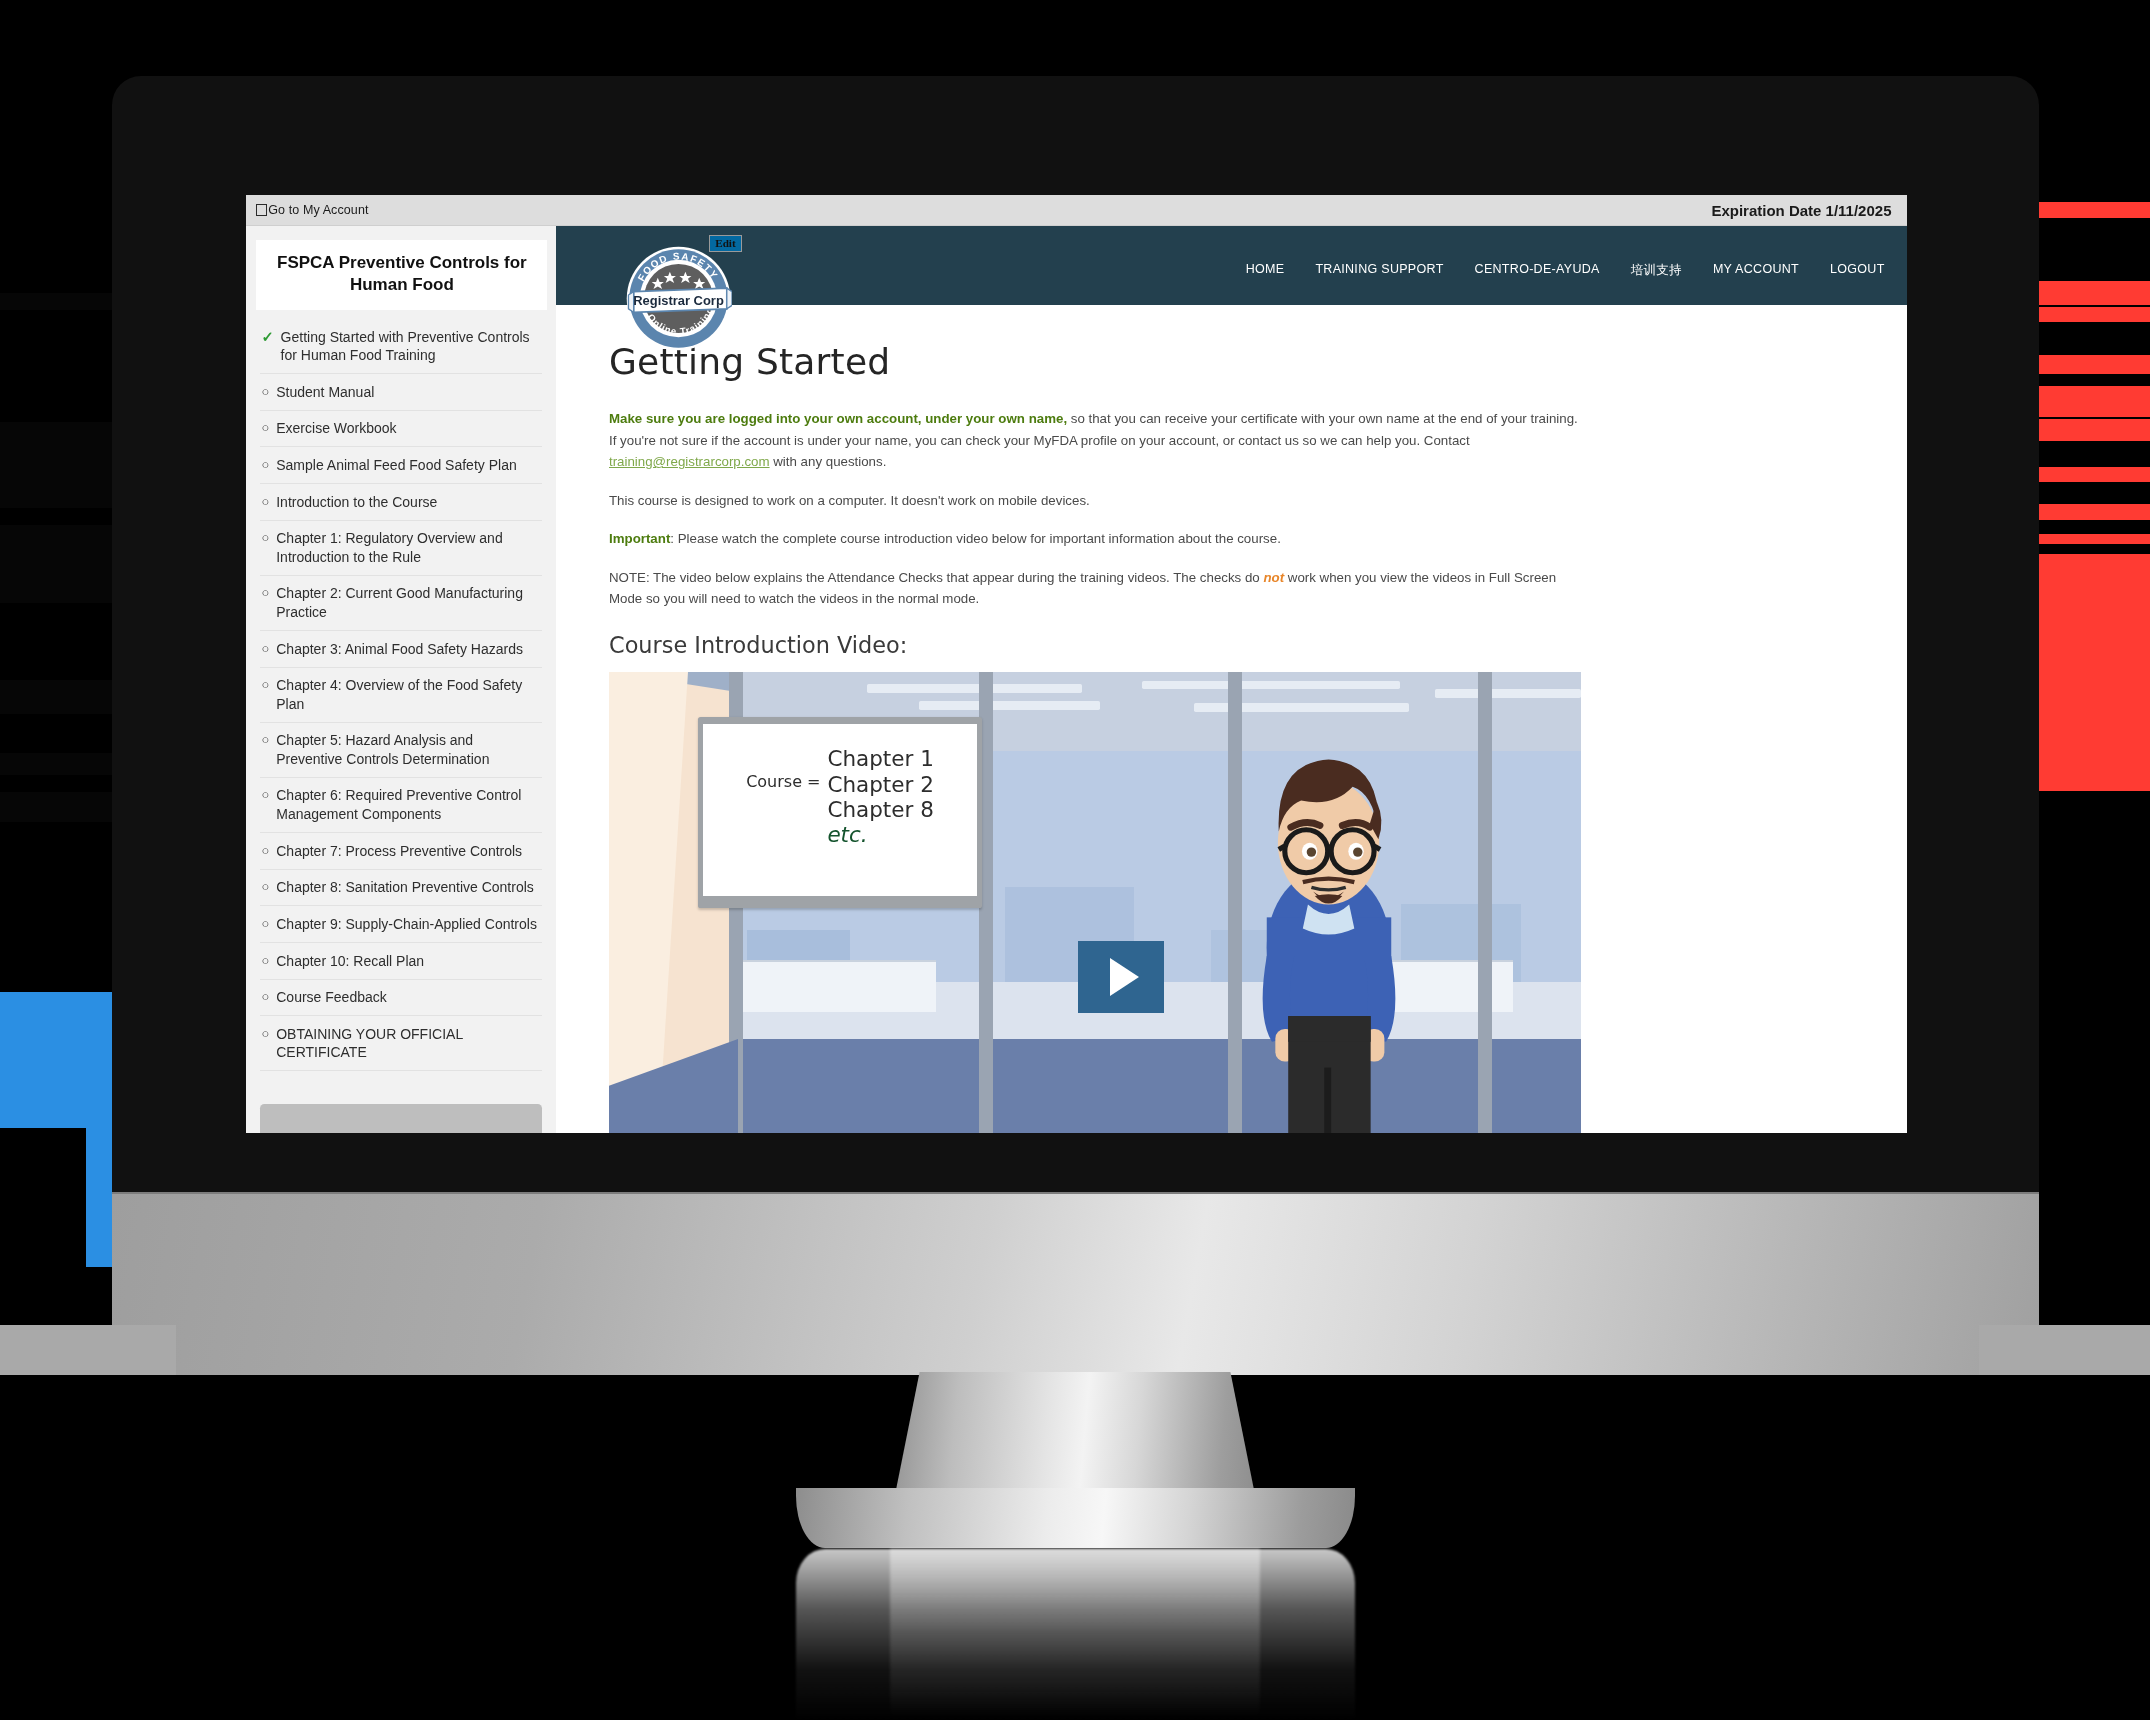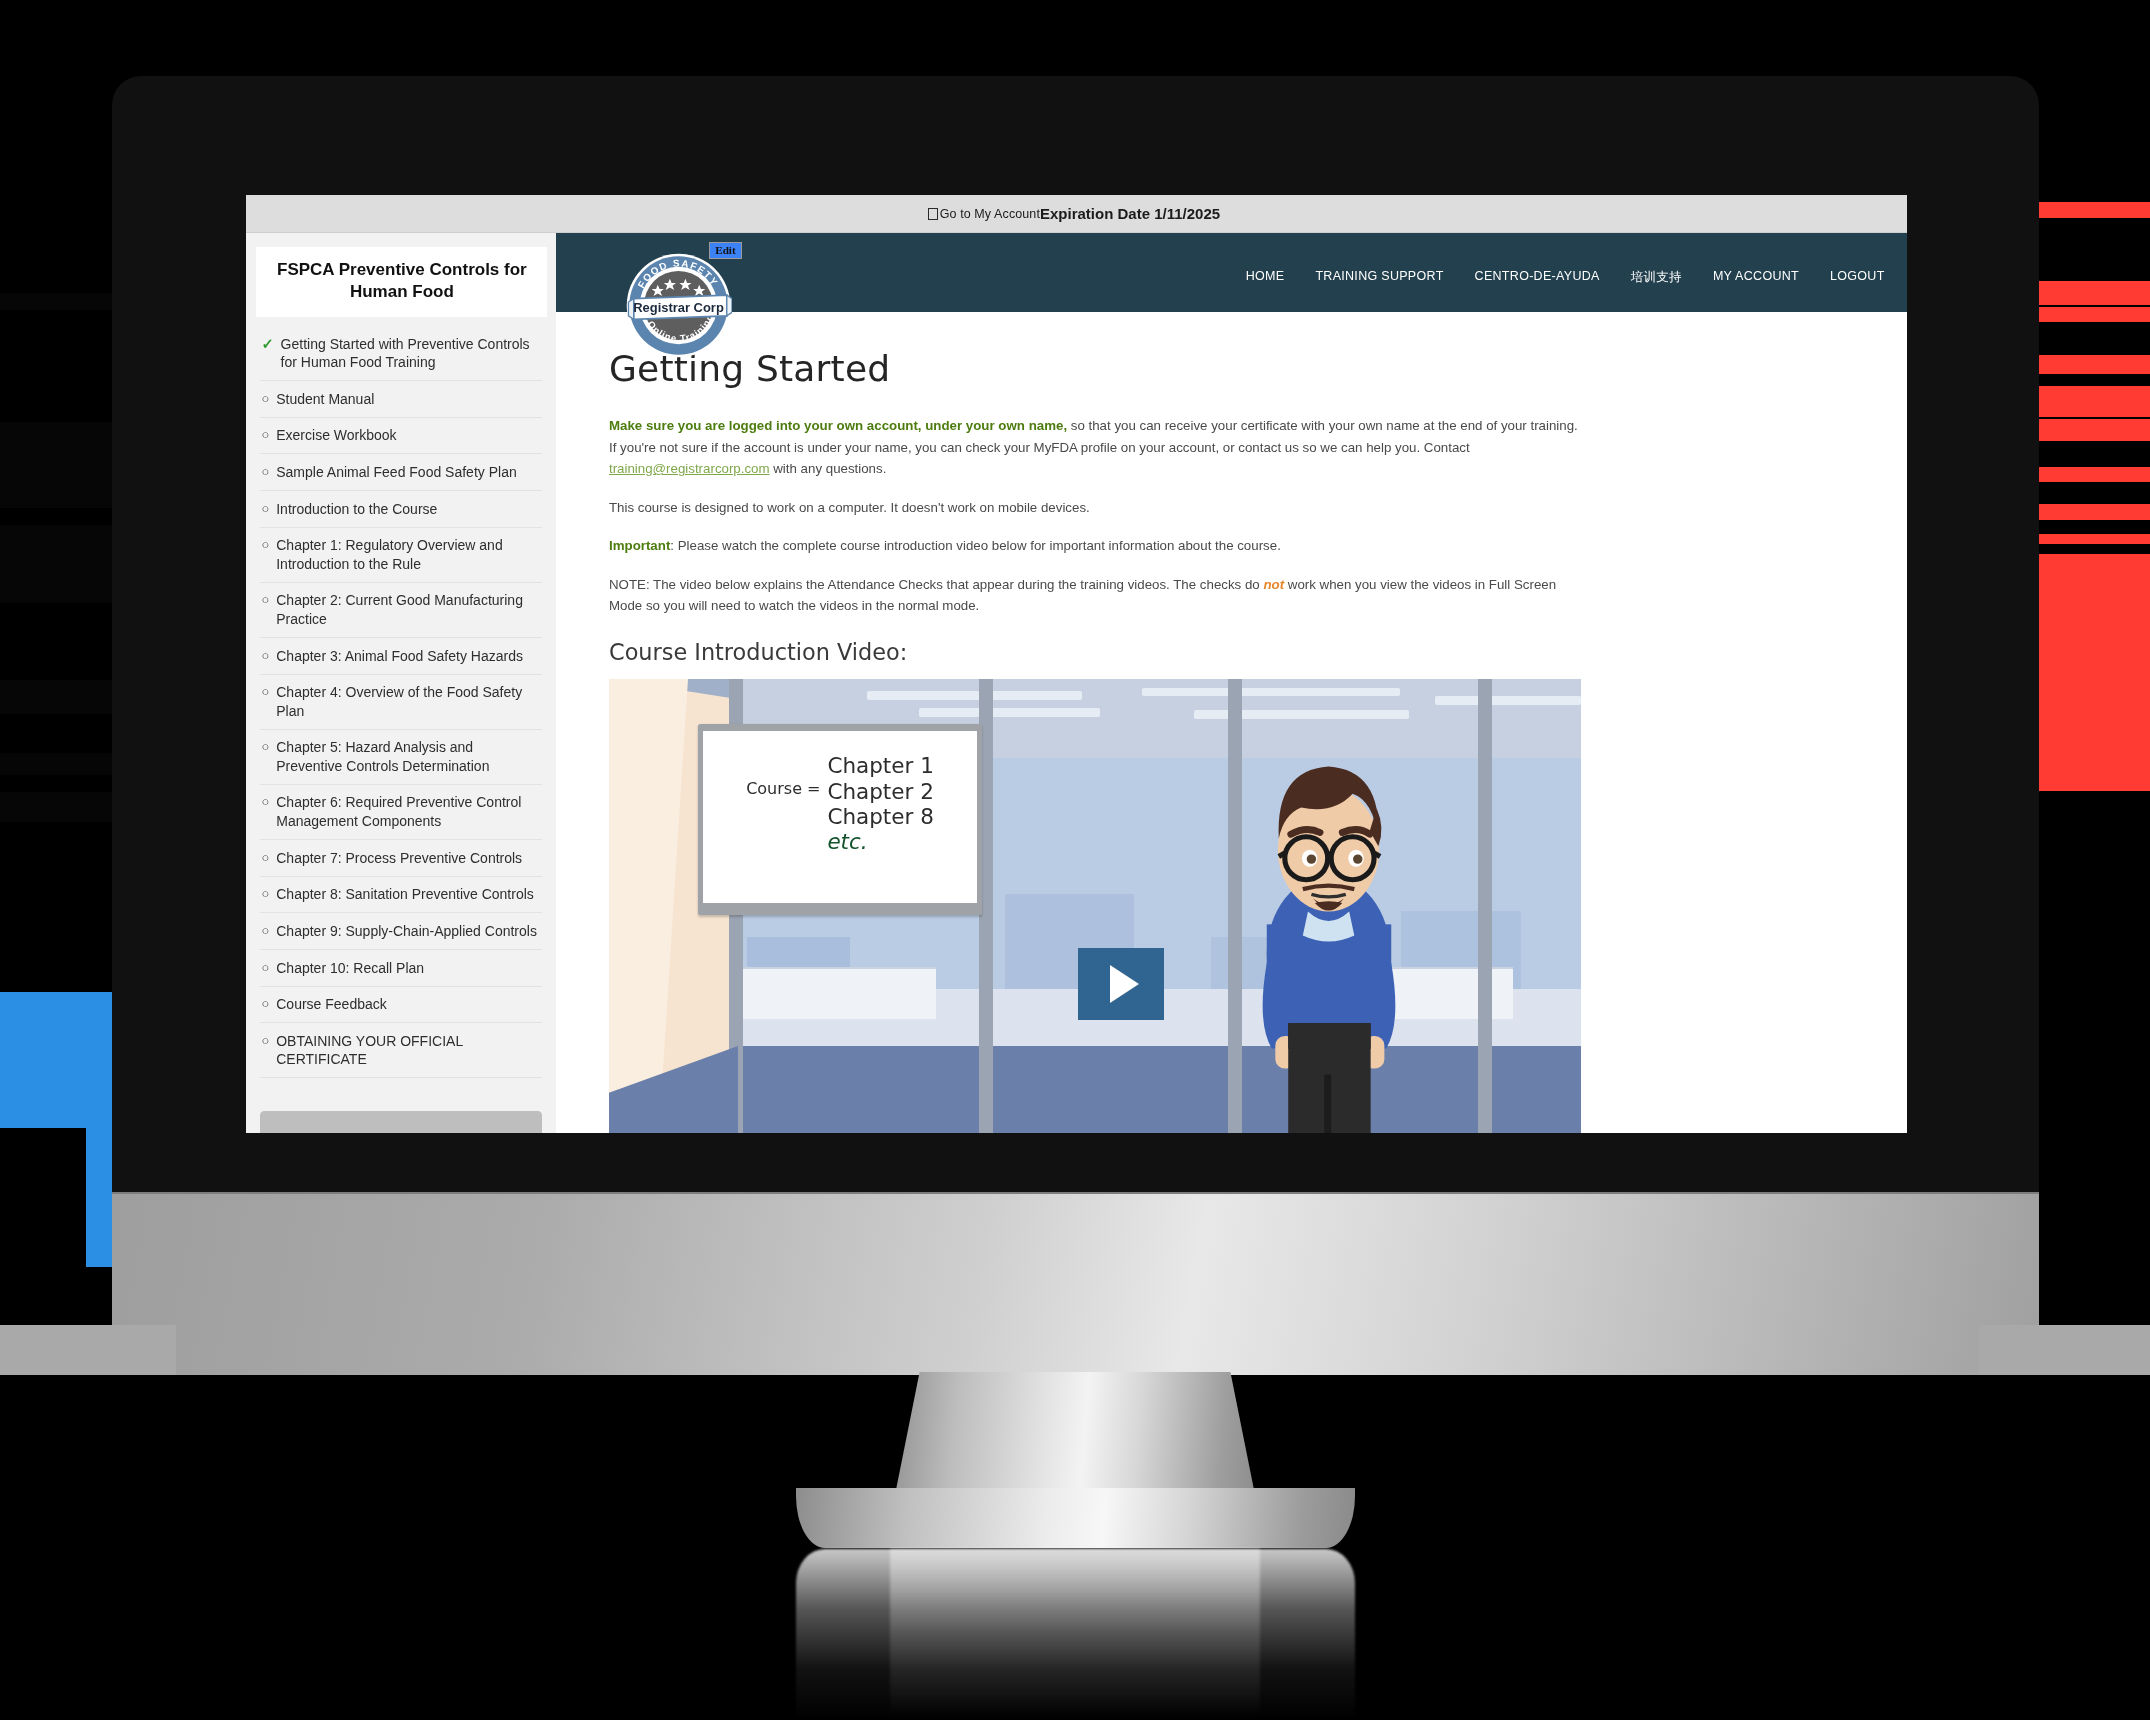--- a/index.html
+++ b/index.html
@@ -86,22 +86,22 @@
   
   .screen {
     position: absolute; left: 246px; top: 195px;
     width: 1661px; height: 938px;
     background: #ffffff;
     overflow: hidden;
   }
 
   
   .util-bar {
-    height: 38px; background:#DDDDDD; display:flex; align-items:center;
-    justify-content: center; padding: 0 15.5px 0 10.3px;
+    height: 31px; background:#DDDDDD; display:flex; align-items:center;
+    justify-content: space-between; padding: 0 15.5px 0 10.3px;
     border-bottom: 0.9px solid #cfcfcf;
   }
   .util-left { display:flex; align-items:center; gap:1.7px; }
   .util-box {
     width:10.3px; height:12px; border:1.3px solid #2a2a2a; background:#DDD; display:inline-block;
   }
   .util-text { font-size:12.5px; color:#1b1b1b; letter-spacing:0.1px; }
   .util-right { font-size:15px; color:#1b1b1b; font-weight:600; }
 
   .screen-body { display:flex; height: calc(100% - 31px); background:#ffffff; }
@@ -129,21 +129,21 @@
     margin: 33px 13.8px 0 13.8px; height: 36px; background:#BEBEBE; border-radius:4.3px;
   }
 
   
   .main { flex: 1 1 auto; background:#ffffff; position:relative; overflow:hidden; }
   .site-header {
     background:#23404E; height: 79px; position:relative;
   }
   .edit-btn {
     position:absolute; left: 153px; top: 8.6px;
-    background:#3b82f6; color:#111; font-size:11.2px; font-weight:700;
+    background:#0369a1; color:#111; font-size:11.2px; font-weight:700;
     padding:1.7px 5.2px; border:0.9px solid #9a9a9a; font-family:"Liberation Serif",serif;
   }
   .nav { position:absolute; right: 22.4px; top: 36px; display:flex; gap:31px; }
   .nav a {
     color:#ffffff; font-size:12.5px; letter-spacing:0.3px; text-decoration:none; white-space:nowrap;
   }
 
   
   .logo {
     position:absolute; left: 69px; top: 19px; width: 107px; height: 107px; z-index:5;

